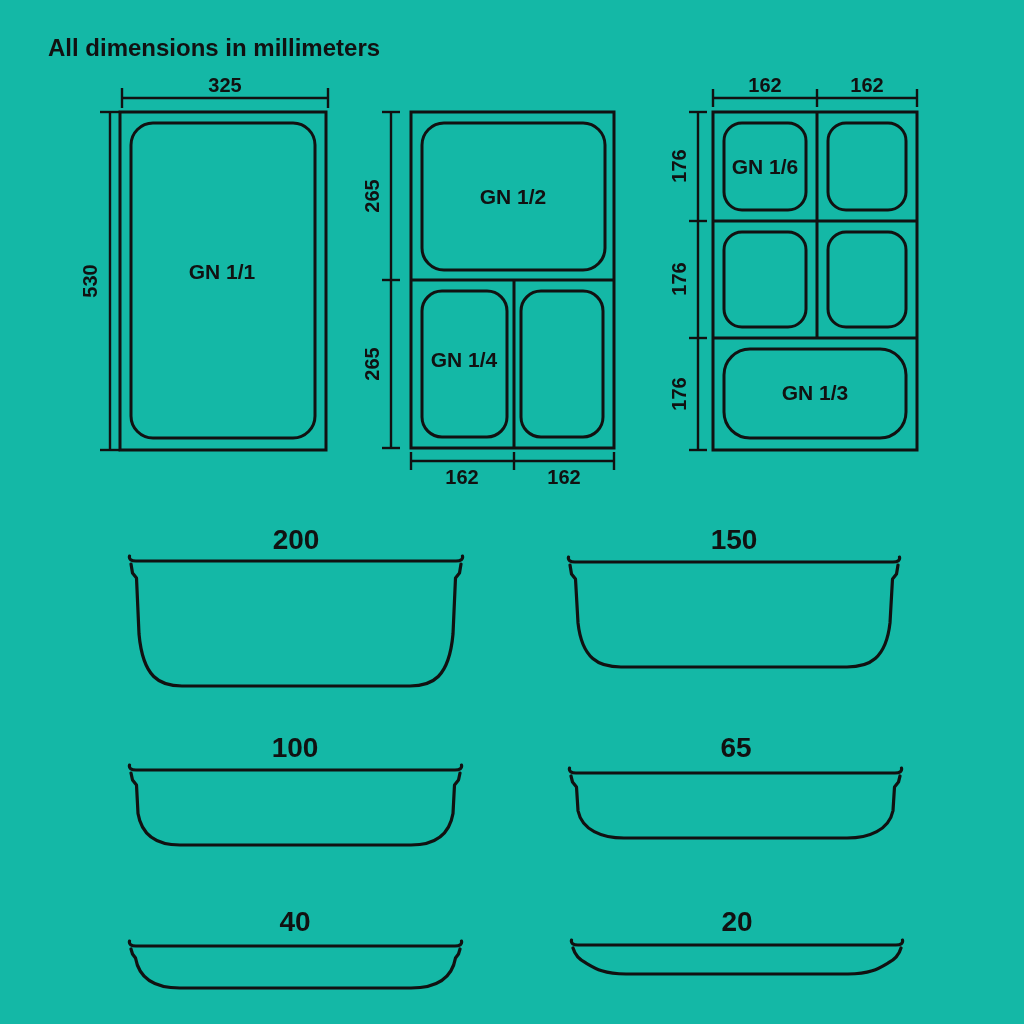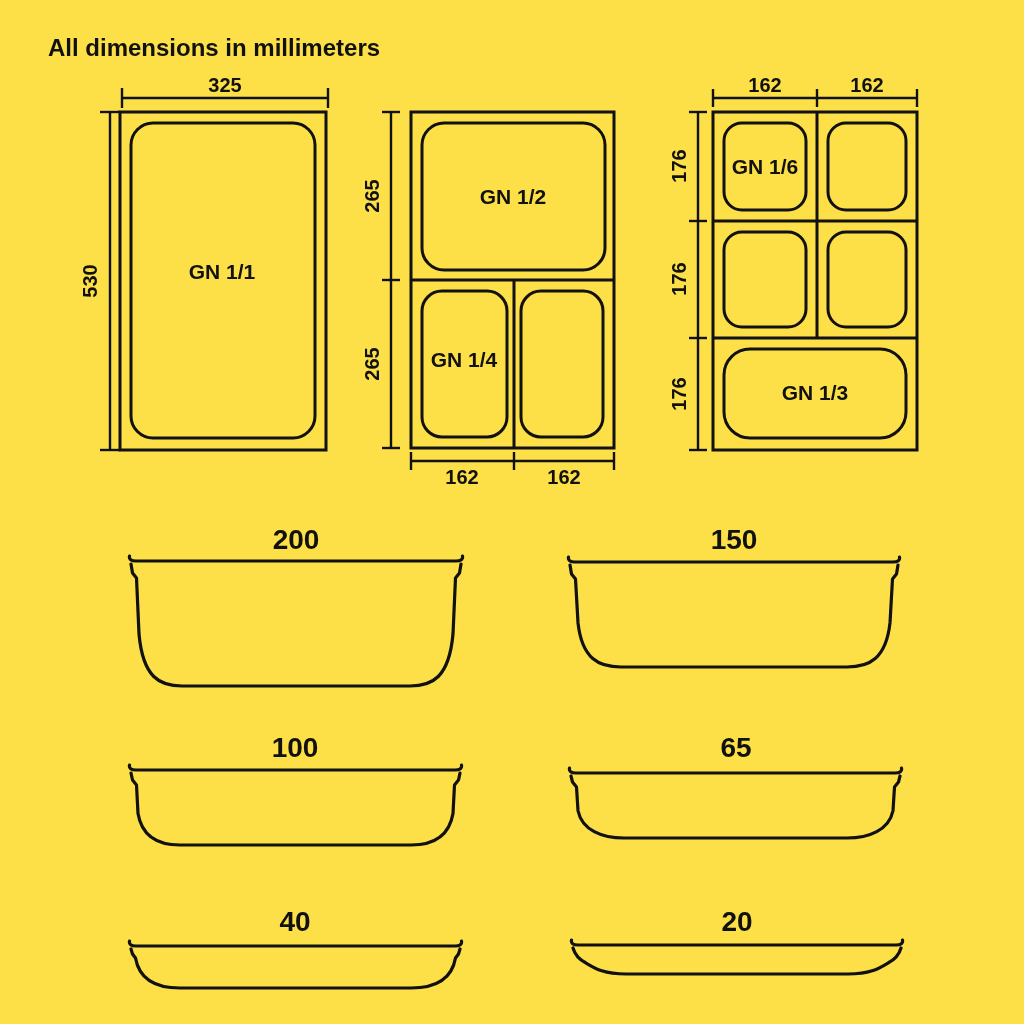--- a/index.html
+++ b/index.html
@@ -1,16 +1,16 @@
 <!DOCTYPE html>
 <html><head>
 <meta charset="utf-8">
 <style>
   html,body{margin:0;padding:0;background:#ffffff;}
-  .canvas{position:relative;width:1024px;height:1024px;background:#fde047;overflow:hidden;}
+  .canvas{position:relative;width:1024px;height:1024px;background:#14b8a6;overflow:hidden;}
   svg{display:block;}
   line,rect,path{stroke:#111111;fill:none;}
   .shape{stroke-width:3;}
   .dim{stroke-width:2.4;}
   .pan{stroke-width:3.2;stroke-linecap:round;stroke-linejoin:round;}
   text{fill:#111111;stroke:none;font-family:"Liberation Sans",sans-serif;font-weight:bold;}
   .t-title{font-size:24px;}
   .t-dim{font-size:20px;}
   .t-gn{font-size:21px;}
   .t-depth{font-size:28px;}

